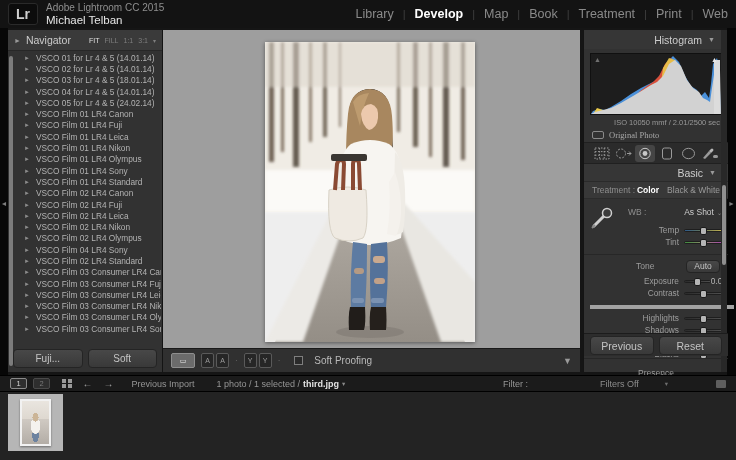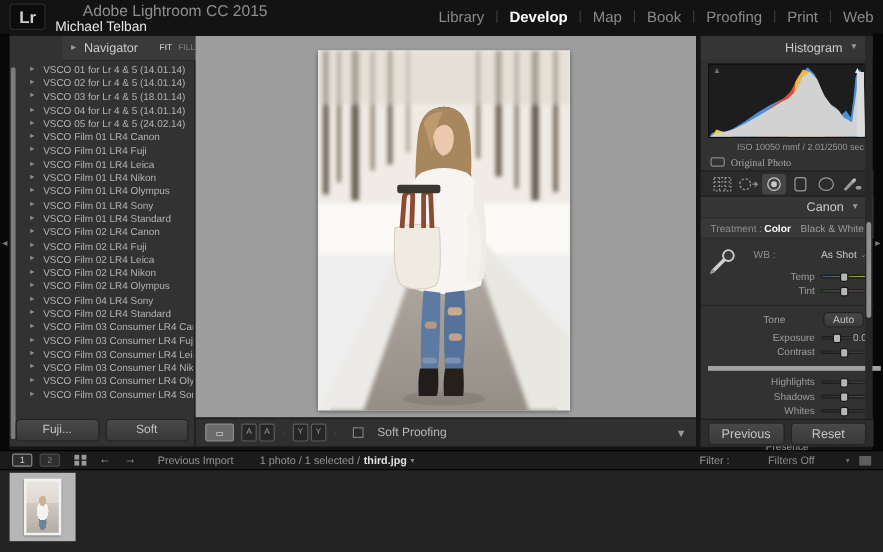--- a/index.html
+++ b/index.html
@@ -6,36 +6,36 @@
   html,body { background:#000; }
   body { font-family:"Liberation Sans","DejaVu Sans",sans-serif; }
   .app { position:relative; width:736px; height:460px; background:#151515; overflow:hidden; }
 
   
   .topbar { position:absolute; left:0; top:0; width:736px; height:28px; background:#131313; }
   .logo { position:absolute; left:8px; top:3px; width:30px; height:22px; background:#0c0c0c;
           border:1px solid #2a2a2a; border-radius:3px; color:#cfcfcf; font-size:14px;
           display:flex; align-items:center; justify-content:center; font-weight:bold; }
   .id-block { position:absolute; left:46px; top:2px; line-height:1.15; }
-  .app-title { font-size:13px; color:#8f8f8f;margin-left:23px; }
+  .app-title { font-size:10px; color:#8f8f8f; }
   .user-name { font-size:11.5px; color:#e6e6e6; }
   .modules { position:absolute; right:8px; top:0; height:28px; display:flex; align-items:center; gap:9px; }
   .module { font-size:12.5px; color:#8a8a8a; cursor:pointer; }
   .module.active { color:#ffffff; font-weight:bold; }
   .mod-sep { color:#3f3f3f; font-size:11px; }
 
   
   .left-edge { position:absolute; left:0; top:28px; width:8px; height:347px; background:#070707; }
   .right-edge { position:absolute; right:0; top:28px; width:9px; height:347px; background:#070707; }
   .edge-arrow { position:absolute; top:172px; width:100%; text-align:center; color:#7d7d7d; font-size:7px; }
 
   
   .left-panel { position:absolute; left:8px; top:30px; width:155px; height:342px; background:#323232; border-right:1px solid #141414; }
   .nav-header { position:absolute; left:0; top:0; width:100%; height:19px; background:#3a3a3a;
-                border-bottom:1px solid #272727; display:flex; align-items:center; padding:10px 6px;margin-left:44px; }
+                border-bottom:1px solid #272727; display:flex; align-items:center; padding:10px 6px; }
   .nav-tri { color:#9a9a9a; font-size:7px; margin-right:5px; }
   .nav-title { color:#cccccc; font-size:10.5px; flex:1; }
   .zoom-opts { display:flex; gap:5px; align-items:center; }
   .zoom-opt { font-size:7px; color:#7e7e7e; }
   .zoom-opt.active { color:#e0e0e0; }
   .zoom-caret { color:#7e7e7e; font-size:6px; }
   .preset-scrollbar { position:absolute; left:1px; top:26px; width:4px; height:310px; background:#7c7c7c; border-radius:2px; }
   .preset-list { position:absolute; left:7px; top:22px; width:146px; height:317px; overflow:hidden; }
   .preset-item { height:11.3px; display:flex; align-items:center; padding-left:9px; cursor:pointer; }
   .preset-tri { color:#8d8d8d; font-size:6px; margin-right:6px; }
@@ -108,39 +108,39 @@
   .sl-value { flex:1; text-align:right; color:#b5b5b5; font-size:8.3px; padding-right:7px; }
   .wb-sliders { top:194px; }
   .tone-head { position:absolute; left:0; top:228px; width:144px; height:16px; display:flex; align-items:center;gap:12px; }
   .tone-label { color:#9d9d9d; font-size:8.5px; margin-left:52px; }
   .auto-btn { margin-left:auto; margin-right:8px; width:34px; height:13px; font-size:8.5px; line-height:10px; }
   .tone-sliders { top:245px; }
   .hsw-sliders { top:275px; border-top:4px solid #a3a3a3; padding-top:3px; }
   .presence-head { position:absolute; left:0; top:328px; width:144px; text-align:center; border-top:1px solid #272727; padding-top:3px; }
   .presence-label { color:#9d9d9d; font-size:8.5px; }
   .presence-sliders { top:342px; }
-  .prev-reset { position:absolute; left:0; bottom:0; width:144px; height:23px; display:flex; gap:5px; padding:2px 6px;
+  .prev-reset { position:absolute; left:0; bottom:16px; width:144px; height:23px; display:flex; gap:5px; padding:2px 6px;
                 background:#2d2d2d; border-top:1px solid #1c1c1c; }
   .prev-reset .btn { flex:1; height:19px; font-size:10.5px; }
 
   
   .fs-bar { position:absolute; left:0; top:375px; width:736px; height:17px; background:#1b1b1b;
             border-top:1px solid #000; border-bottom:1px solid #000; display:flex; align-items:center; padding:0 10px; }
   .screen-btn { width:17px; height:11px; border:1px solid #8a8a8a; border-radius:2px; background:#2e2e2e;
                 color:#d8d8d8; font-size:7.5px; display:flex; align-items:center; justify-content:center; cursor:pointer; }
   .screen-btn.dim { border-color:#4a4a4a; color:#7a7a7a; margin-left:6px; }
   .grid-icon { margin-left:12px; display:grid; grid-template-columns:4px 4px; gap:1.5px; cursor:pointer; }
   .grid-icon i { width:4px; height:4px; background:#9a9a9a; }
   .fs-arrow { color:#a8a8a8; font-size:10px; margin-left:11px; cursor:pointer; }
   .fs-text { color:#969696; font-size:9px; }
   .prev-import { margin-left:18px; cursor:pointer; }
   .sel-info { margin-left:22px; }
   .filename { color:#e2e2e2; font-weight:bold; font-size:9px; margin-left:3px; cursor:pointer; }
   .fn-caret { color:#8a8a8a; font-size:6.5px; margin-left:3px; }
-  .fs-right { margin-left:auto; display:flex; align-items:center; }
+  .fs-right { margin-left:auto; display:flex; align-items:center;gap:40px; }
   .filter-label { color:#969696; font-size:9px; }
   .filter-dd { margin-left:8px; width:92px; color:#8c8c8c; font-size:9px; display:flex; align-items:center; cursor:pointer;padding-left:24px; }
   .filter-dd .dd-caret { margin-left:auto; color:#6e6e6e; font-size:6.5px; }
   .fs-toggle { width:10px; height:8px; background:#5e5e5e; border-radius:1px; margin-left:8px; cursor:pointer; }
 
   
   .filmstrip { position:absolute; left:0; top:392px; width:736px; height:68px; background:#232323; }
   .thumb-cell { position:absolute; left:8px; top:2px; width:55px; height:57px; background:#b6b6b6; cursor:pointer; }
   .thumb { position:absolute; left:12px; top:5px; width:31px; height:47px; background:#fff; border:2px solid #f2f2f2;
            box-shadow:0 1px 2px rgba(0,0,0,.4); }
@@ -164,21 +164,21 @@
     </div>
     <nav class="modules">
       <span class="module">Library</span>
       <span class="mod-sep">|</span>
       <span class="module active">Develop</span>
       <span class="mod-sep">|</span>
       <span class="module">Map</span>
       <span class="mod-sep">|</span>
       <span class="module">Book</span>
       <span class="mod-sep">|</span>
-      <span class="module">Proofing</span>
+      <span class="module">Treatment</span>
       <span class="mod-sep">|</span>
       <span class="module">Print</span>
       <span class="mod-sep">|</span>
       <span class="module">Web</span>
     </nav>
   </header>
 
   <div class="left-edge">
     <div class="edge-arrow">◄</div>
   </div>
@@ -485,21 +485,21 @@
       <div class="tool">
         <svg width="18" height="13" viewBox="0 0 18 13">
             <path d="M2,11 L8,4 L10,6 L4,12 Z" fill="#9a9a9a"></path>
             <path d="M8,4 L10,2 Q11,1 12,2 Q13,3 12,4 L10,6 Z" fill="#b8b8b8"></path>
             <rect x="12" y="8" width="5" height="3" rx="1.5" fill="#9a9a9a"></rect>
           </svg>
       </div>
     </div>
 
     <div class="basic-header">
-      <span class="panel-title">Canon</span>
+      <span class="panel-title">Basic</span>
       <span class="panel-caret">▼</span>
     </div>
 
     <div class="treatment">
       <span class="treat-label">Treatment :</span>
       <span class="treat-color">Color</span>
       <span class="treat-bw">Black &amp; White</span>
     </div>
 
     <div class="wb-block">

